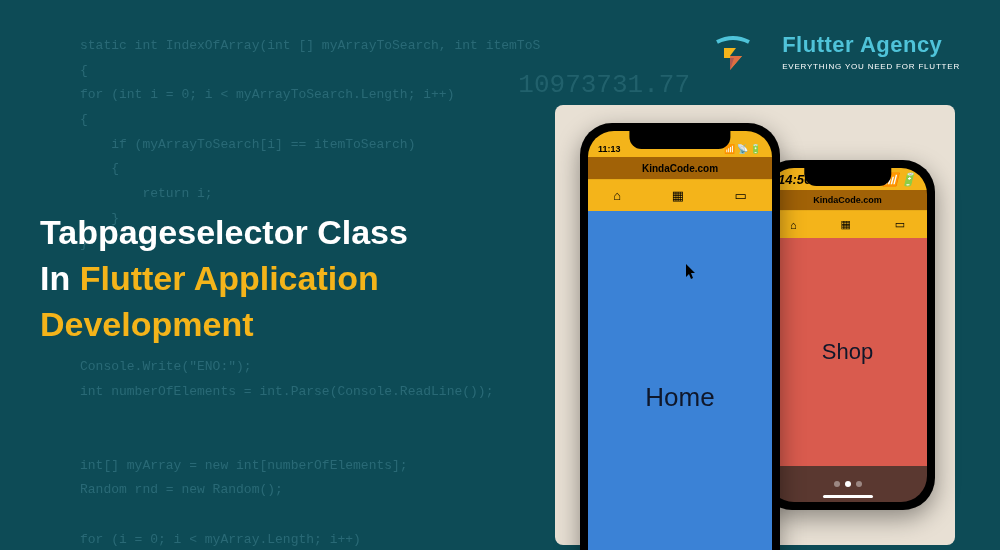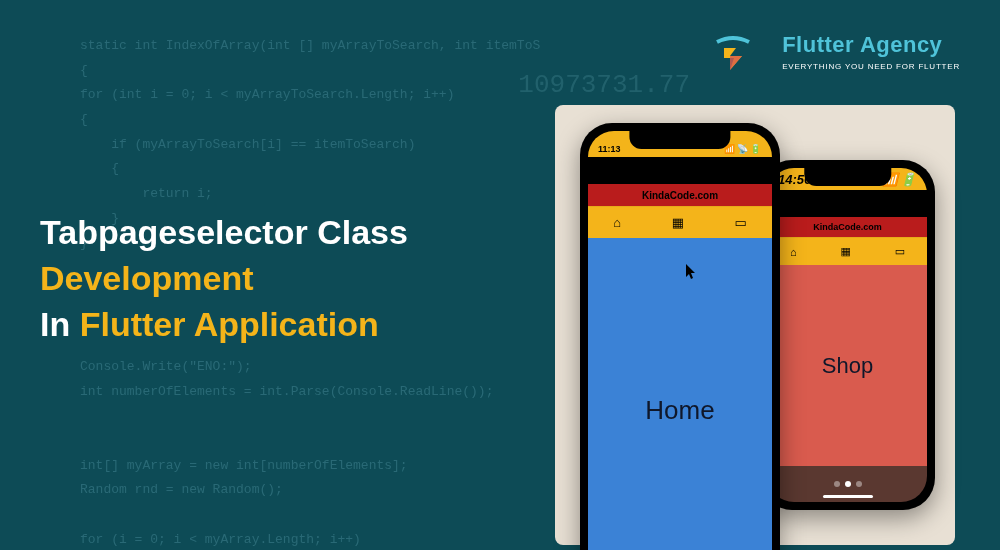--- a/index.html
+++ b/index.html
@@ -130,28 +130,27 @@
       justify-content: space-between;
       align-items: flex-end;
       padding: 0 10px 3px;
       font-size: 9px;
       font-weight: bold;
       color: #000;
     }
     .status-icons { display: flex; gap: 2px; align-items: center; }
     .app-header {
       height: 22px;
-      background: #b91c1c;
+      background: #a16207;
       display: flex;
       align-items: center;
       justify-content: center;
       font-size: 10px;
       font-weight: bold;
       color: #000;
-      margin-top: 27px;
     }
     .tab-bar {
       height: 32px;
       background: #f4b41a;
       display: flex;
       justify-content: space-around;
       align-items: center;
       border-top: 1px solid rgba(0,0,0,0.05);
     }
     .tab-icon { font-size: 13px; color: #000; }
@@ -243,24 +242,24 @@
     </svg>
   </div>
   <div class="logo-text">
     <div class="logo-title">Flutter Agency</div>
     <div class="logo-subtitle">EVERYTHING YOU NEED FOR FLUTTER</div>
   </div>
 </div>
 
 <div class="headline">
   <div class="headline-line headline-white">Tabpageselector Class</div>
-  <div class="headline-line headline-gold">Development</div>
   <div class="headline-line">
     <span class="headline-white">In </span><span class="headline-gold">Flutter Application</span>
   </div>
+  <div class="headline-line headline-gold">Development</div>
 </div>
 
 <div class="phones">
 
   <div class="phone phone-back">
     <div class="phone-screen">
       <div class="notch"></div>
       <div class="status-bar">
         <span>14:56</span>
         <span class="status-icons">

